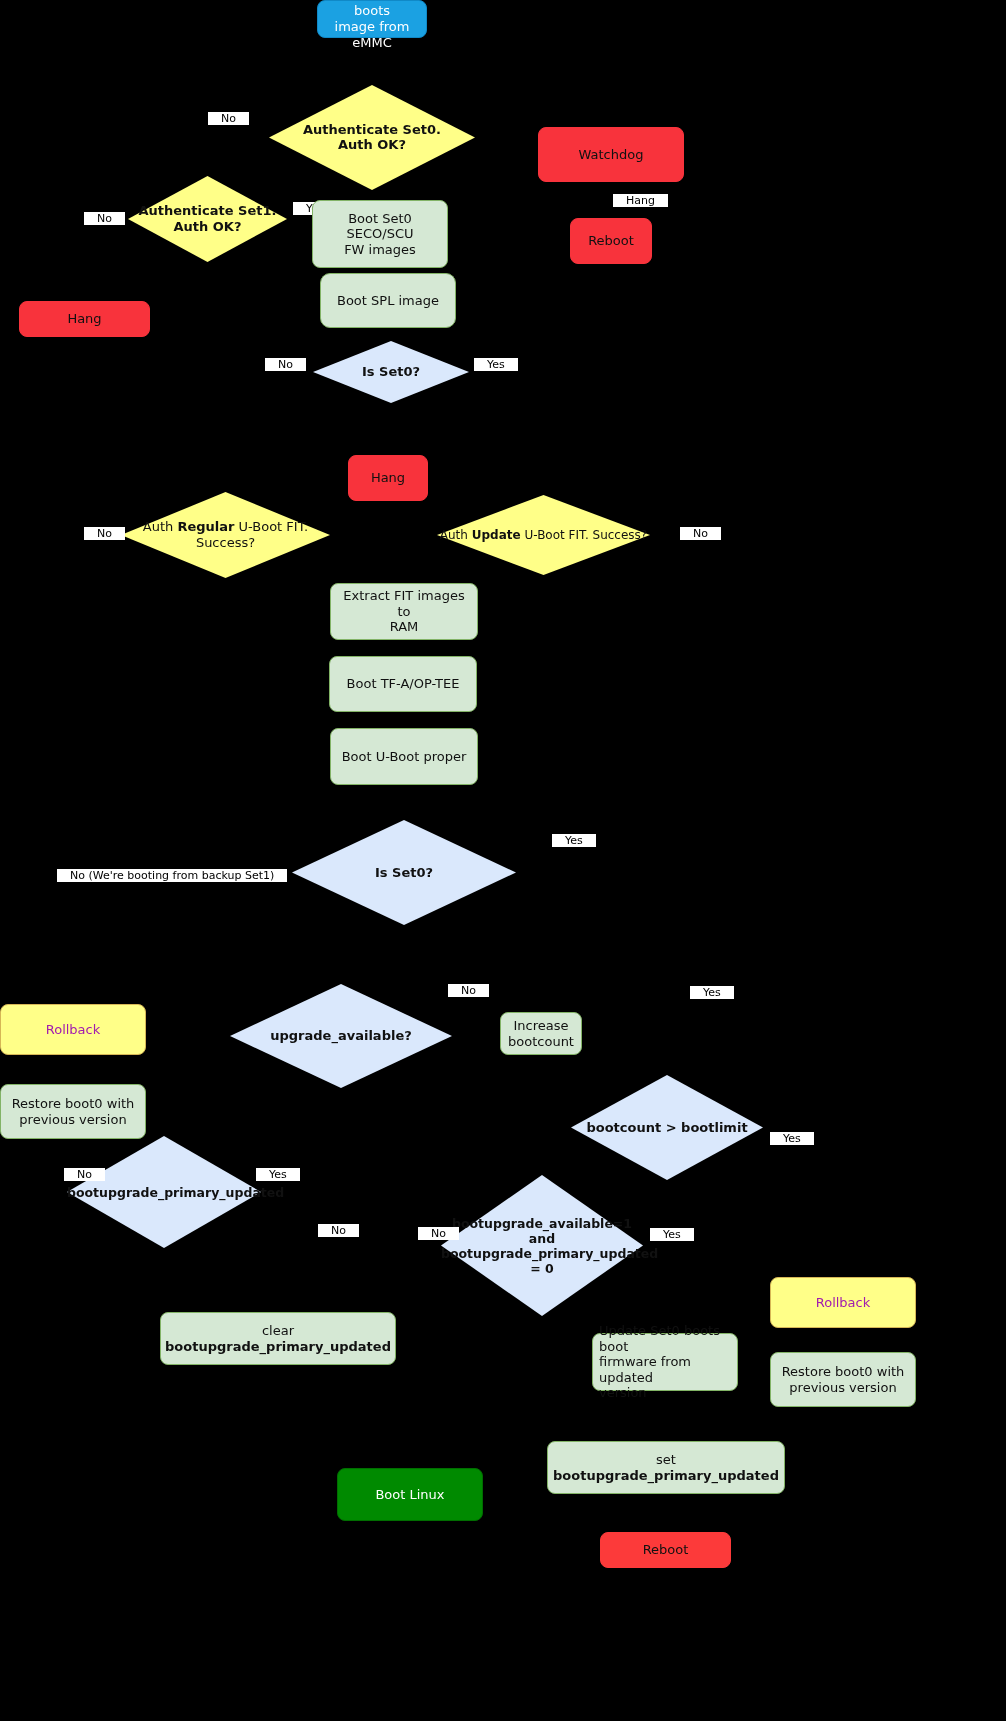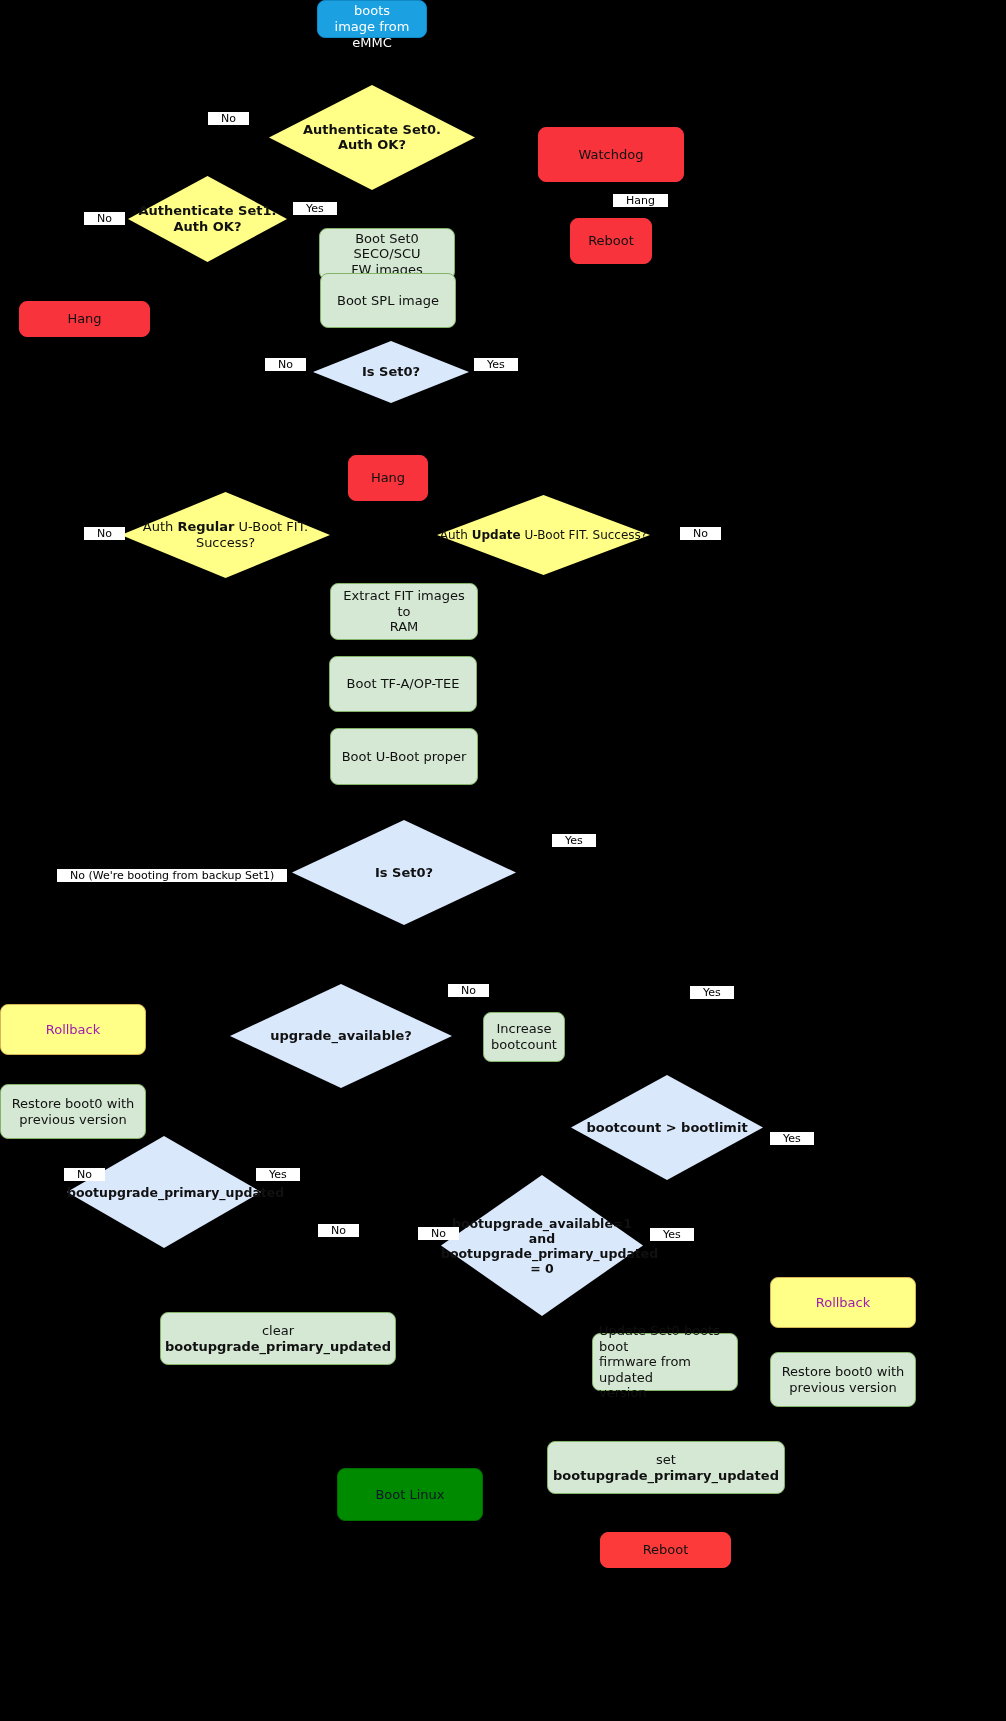--- a/index.html
+++ b/index.html
@@ -21,21 +21,21 @@
   
   .box{
     border-radius:8px;border:1px solid rgba(0,0,0,.25);
     font-size:13px;
   }
   .box.green{background:#d5e8d4;border-color:#82b366;color:#111;}
   .box.red{background:#f8333c;border-color:#f8333c;color:#111;}
   .box.red2{background:#fc3a3a;border-color:#fc3a3a;color:#111;}
   .box.blue{background:#1ba1e2;border-color:#1089c7;color:#fff;font-size:13px;}
   .box.yellow{background:#ffff88;border-color:#d6b656;color:#a21caf;}
-  .box.darkgreen{background:#008a00;border-color:#006d00;color:#0f172a;}
+  .box.darkgreen{background:#008a00;border-color:#006d00;color:#ffffff;}
 
   
   .diamond{position:absolute;}
   .diamond .shape{
     position:absolute;left:0;top:0;width:100%;height:100%;
     clip-path:polygon(50% 0,100% 50%,50% 100%,0 50%);
   }
   .diamond.yellow .shape{background:#ffff88;}
   .diamond.blue .shape{background:#dae8fc;}
   .diamond .lbl{
@@ -85,27 +85,27 @@
 
   <div class="diamond yellow bold" style="left:128px;top:176px;width:159px;height:86px;">
     <div class="shape"></div>
     <div class="lbl">
       <span>Authenticate Set1.</span><br>
       <span>Auth OK?</span>
     </div>
   </div>
   <div class="elabel" style="left:84px;top:212px;">No</div>
 
-  <div class="node box green" style="left:319px;top:200px;width:136px;height:52px;margin-top:28px;">
+  <div class="node box green" style="left:312px;top:200px;width:136px;height:68px;">
     <span class="txt">
       <span>Boot Set0 SECO/SCU</span><br>
       <span>FW images</span>
     </span>
   </div>
-  <div class="node box green" style="left:320px;top:273px;width:136px;height:55px;">
+  <div class="node box green" style="left:320px;top:273px;width:136px;height:55px;border-radius:10px;">
     <span class="txt">Boot SPL image</span>
   </div>
 
   <div class="node box red" style="left:19px;top:301px;width:131px;height:36px;">
     <span class="txt">Hang</span>
   </div>
 
   <div class="diamond blue bold" style="left:313px;top:341px;width:156px;height:62px;">
     <div class="shape"></div>
     <div class="lbl">Is Set0?</div>
@@ -158,21 +158,21 @@
     <span class="txt">Rollback</span>
   </div>
 
   <div class="diamond blue bold" style="left:230px;top:984px;width:222px;height:104px;">
     <div class="shape"></div>
     <div class="lbl">upgrade_available?</div>
   </div>
   <div class="elabel" style="left:448px;top:984px;">No</div>
   <div class="elabel" style="left:690px;top:986px;">Yes</div>
 
-  <div class="node box green" style="left:483px;top:1012px;width:82px;height:50px;">
+  <div class="node box green" style="left:500px;top:1012px;width:82px;height:43px;">
     <span class="txt">
       <span>Increase</span><br>
       <span>bootcount</span>
     </span>
   </div>
 
   <div class="node box green" style="left:0px;top:1084px;width:146px;height:55px;">
     <span class="txt">
       <span>Restore boot0 with</span><br>
       <span>previous version</span>

